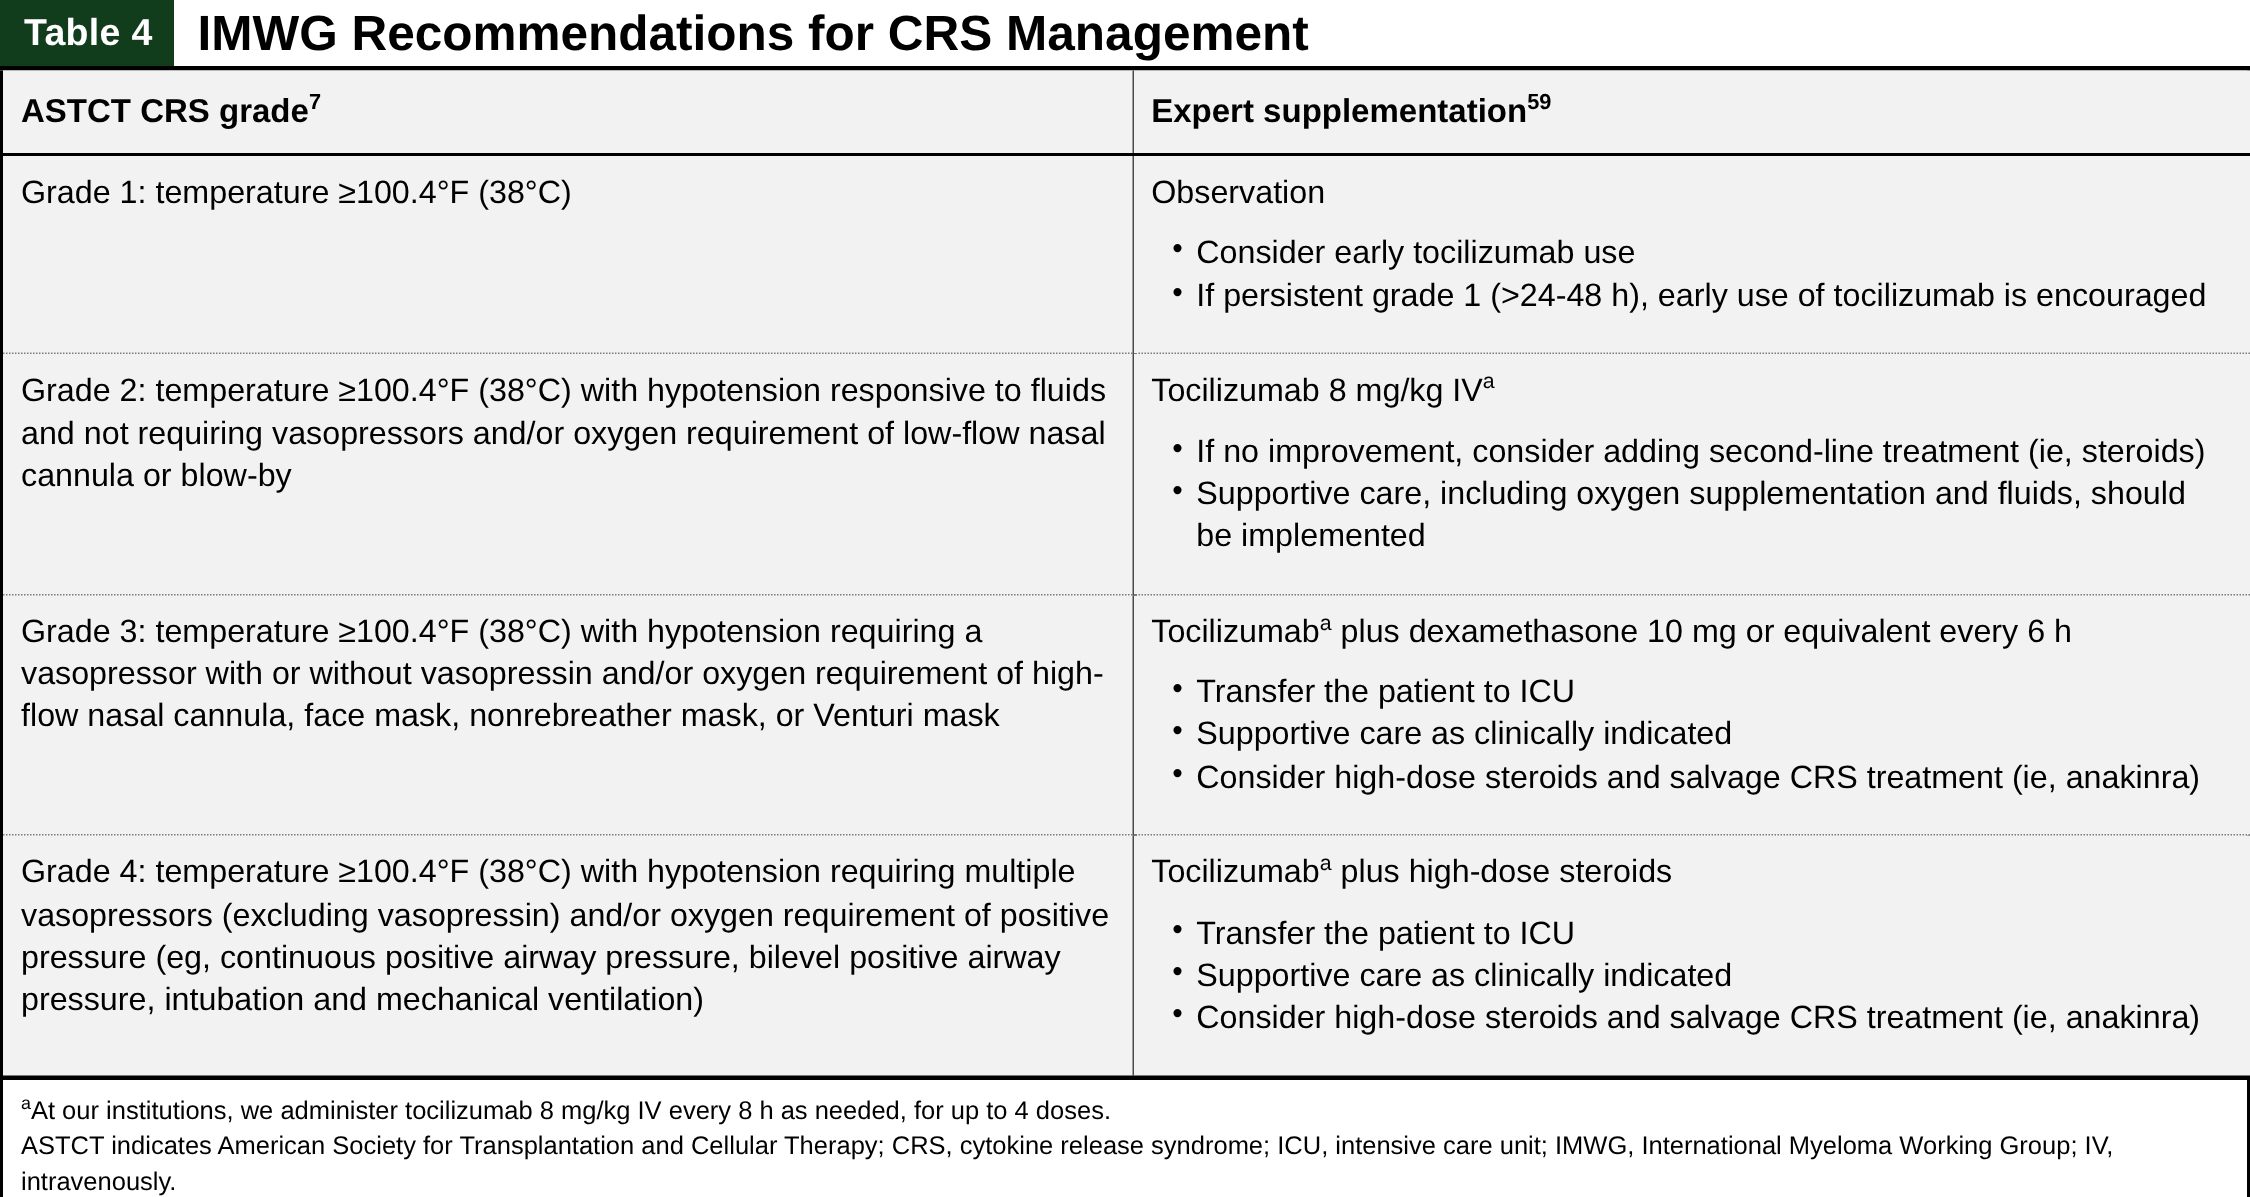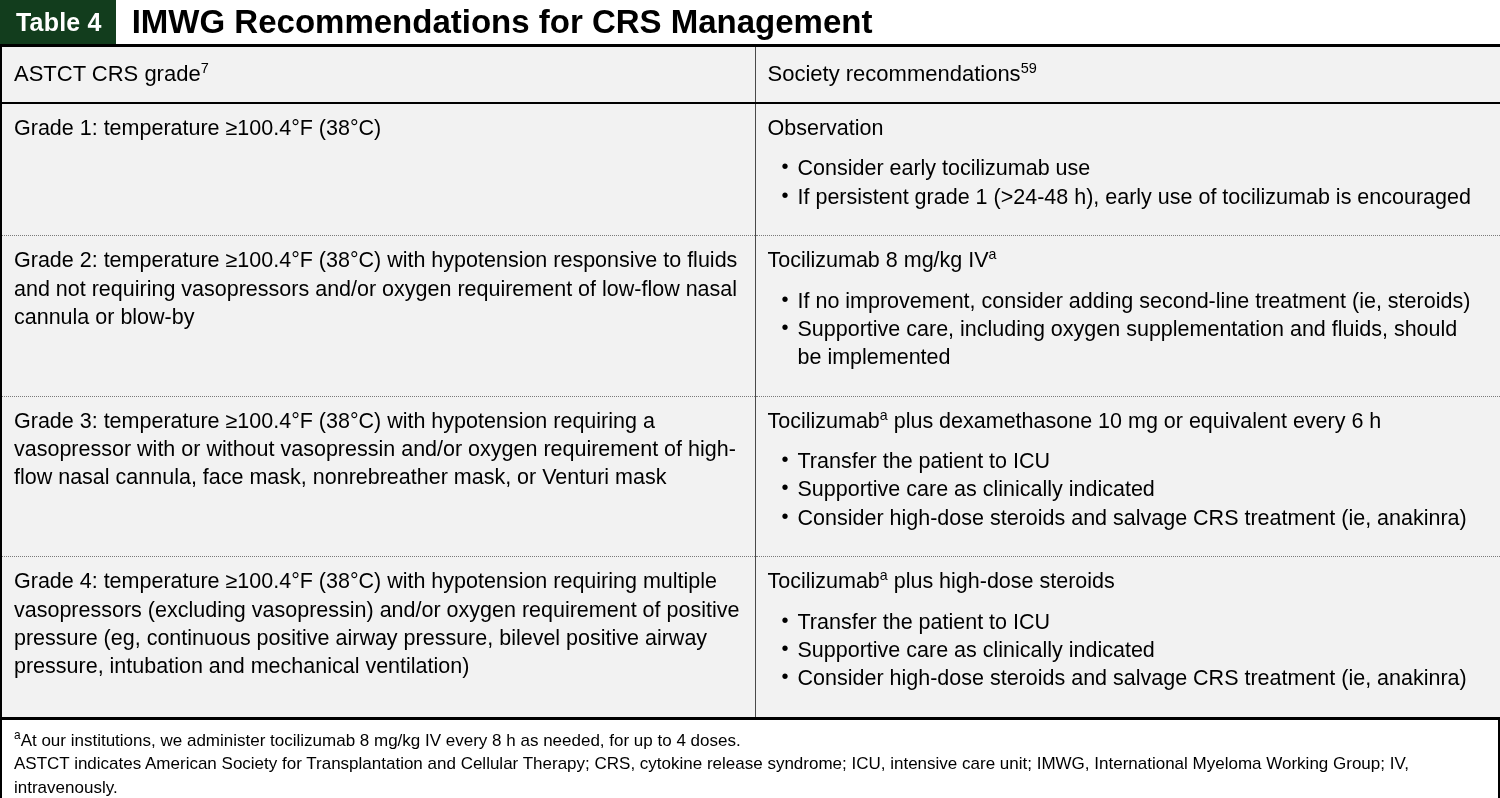--- a/index.html
+++ b/index.html
@@ -64,21 +64,21 @@
   .grid th, .grid td {
     vertical-align: top;
     text-align: left;
     padding: 10px 12px 12px 12px;
     font-size: 21.5px;
     line-height: 1.32;
     background: #f2f2f2;
     box-sizing: border-box;
   }
   .grid th {
-    font-weight: normal;
+    font-weight: bold;
     font-size: 22px;
     padding-top: 12px;
     padding-bottom: 14px;
     border-bottom: 2.5px solid #000000;
   }
   .grid th.col-left,
   .grid td.col-left {
     border-right: 1.5px solid #4a4a4a;
   }
   .grid tbody tr + tr th,
@@ -158,21 +158,21 @@
 
   <div class="frame">
     <table class="grid">
       <colgroup>
         <col class="c1">
         <col class="c2">
       </colgroup>
       <thead>
         <tr>
           <th class="col-left"><span>ASTCT CRS grade</span><sup>7</sup></th>
-          <th><span>Society recommendations</span><sup>59</sup></th>
+          <th><span>Expert supplementation</span><sup>59</sup></th>
         </tr>
       </thead>
       <tbody>
 
         <tr class="data-row">
           <td class="col-left">
             <p class="def-text">Grade 1: temperature ≥100.4°F (38°C)</p>
           </td>
           <td>
             <p class="cell-lead"><span>Observation</span><sup></sup><span></span></p>

